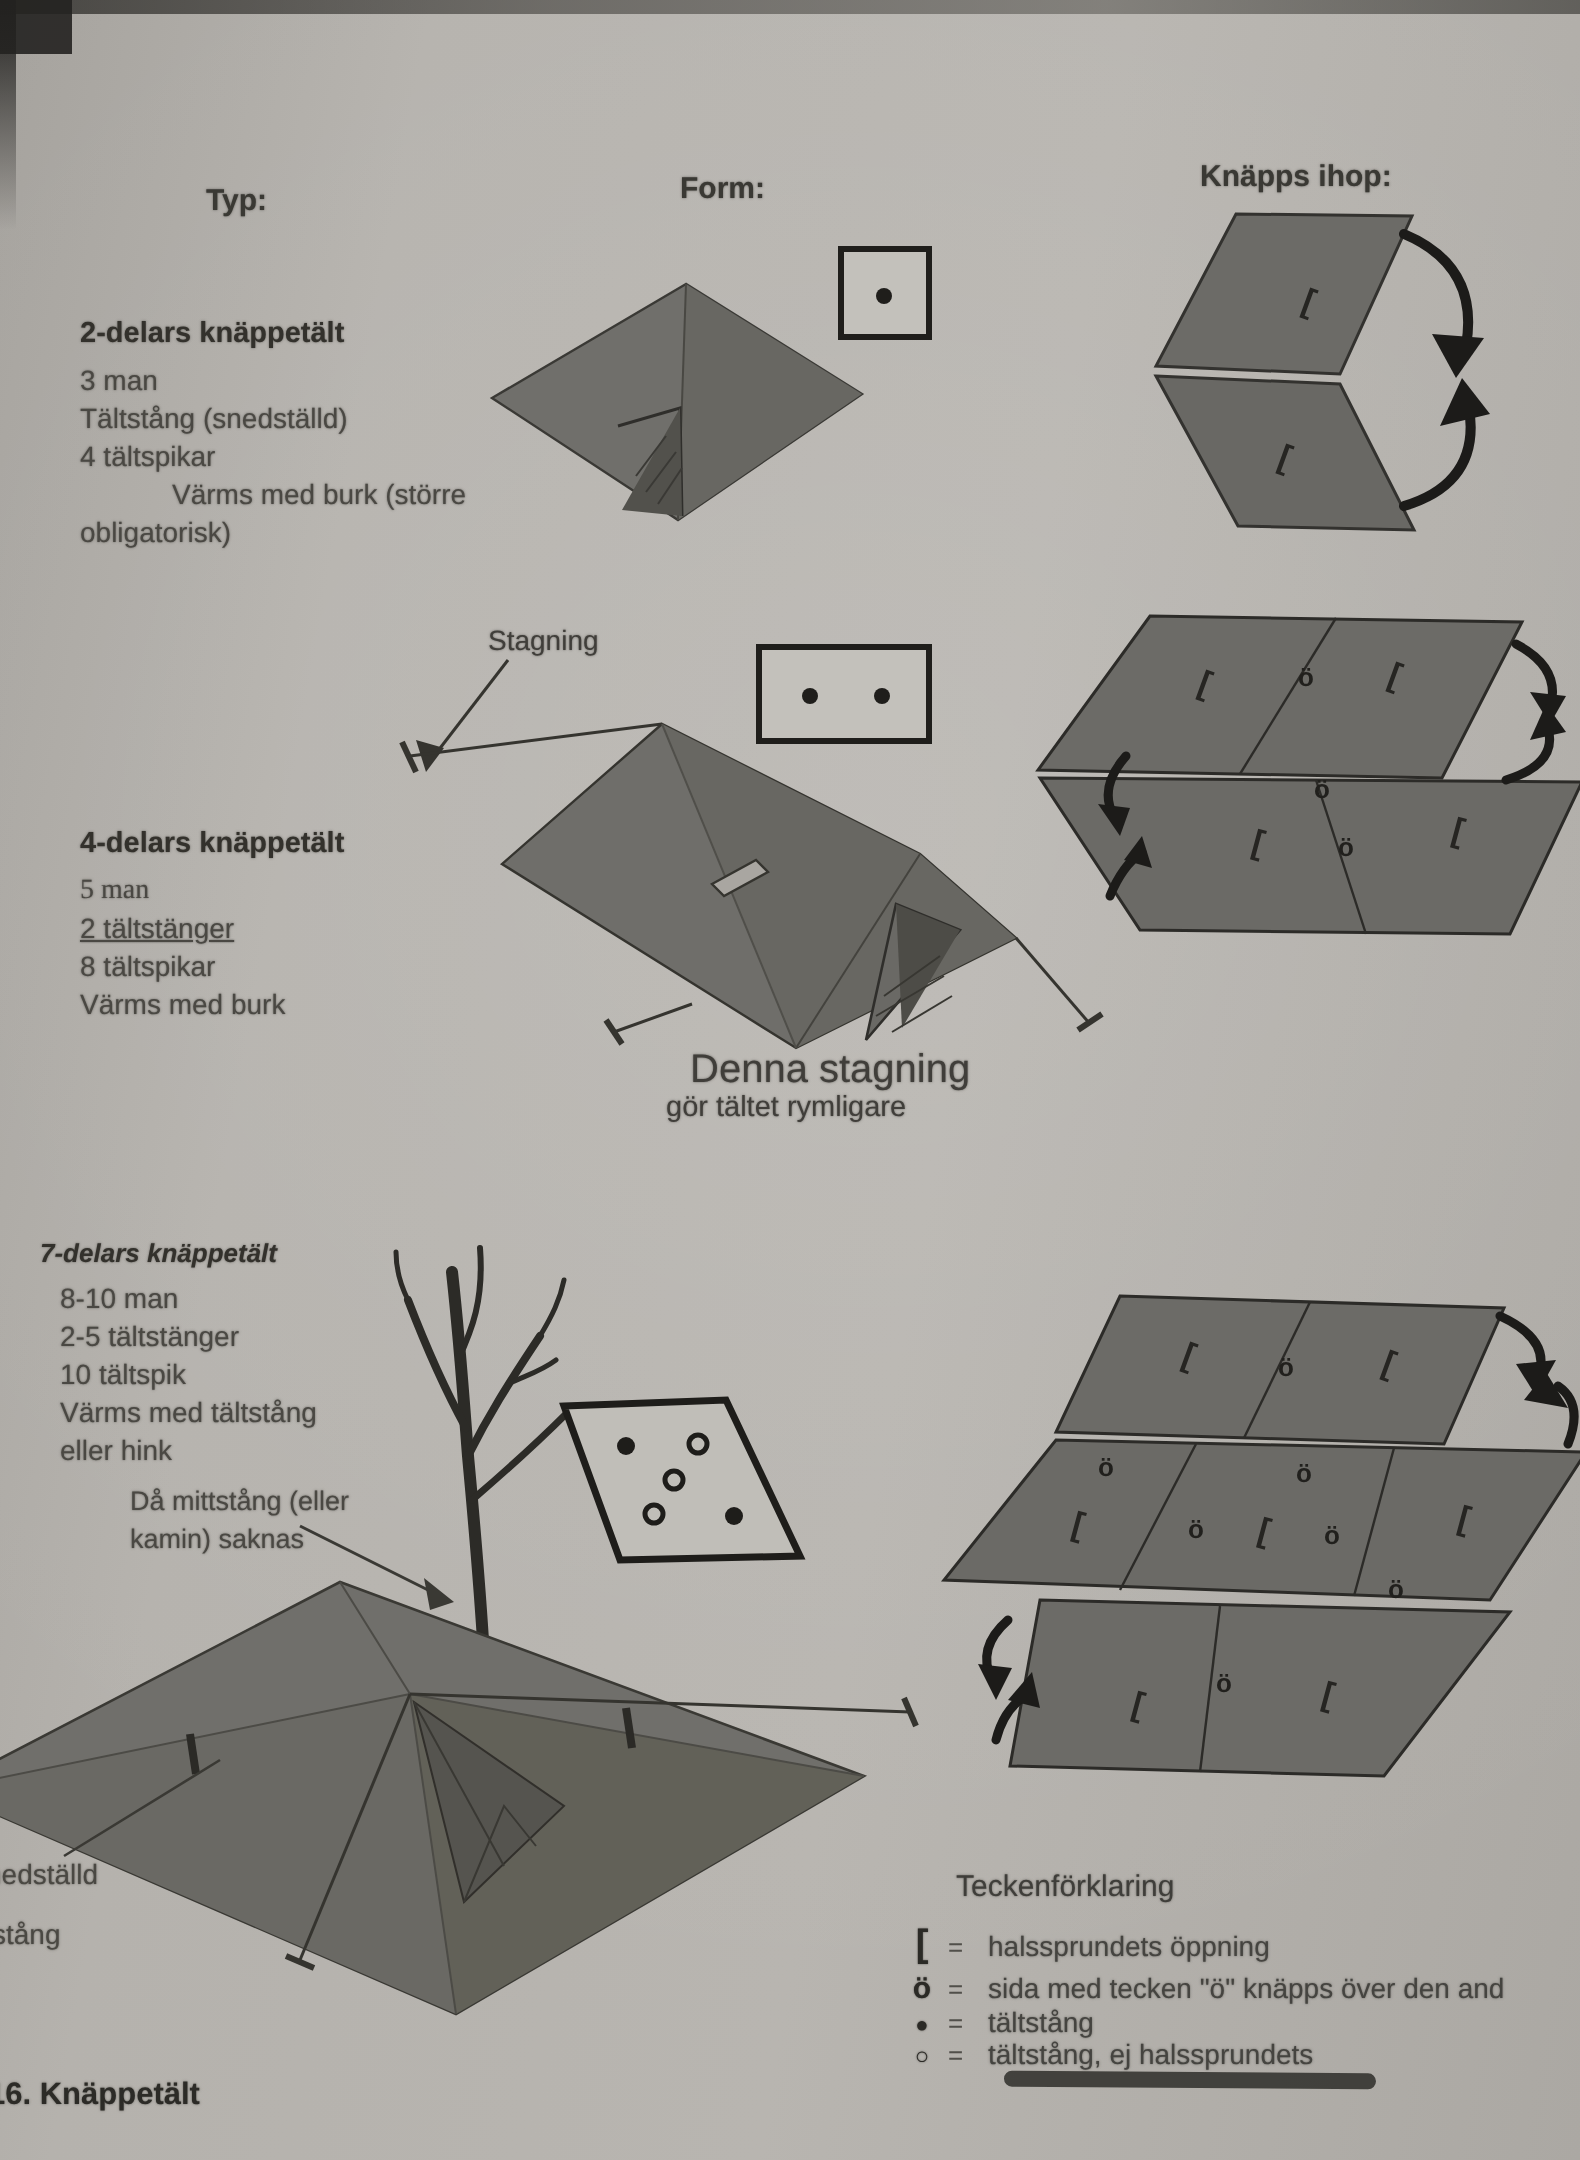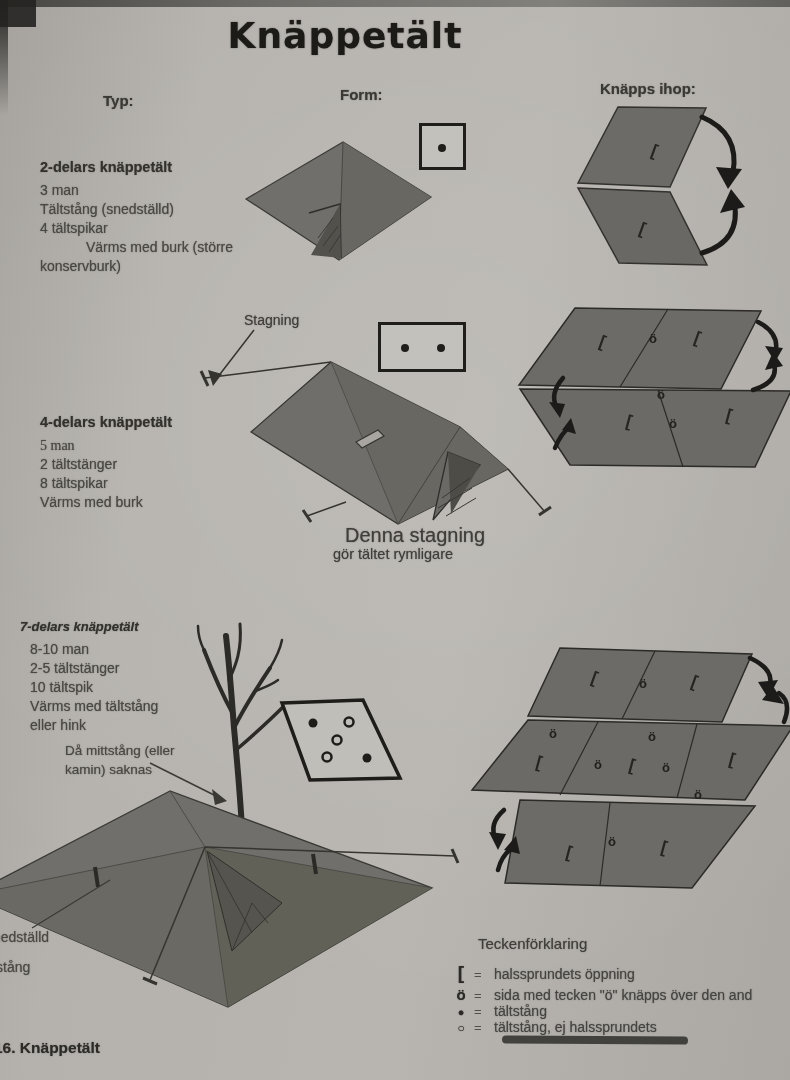--- a/index.html
+++ b/index.html
@@ -35,31 +35,30 @@
 <div class="page">
 
   <div class="artifact" style="left:0;top:0;width:790px;height:7px;opacity:.7;
               background:linear-gradient(90deg,#1f1e1b,#4f4d49 35%,#6b6964 70%,#3f3e3a);"></div>
   <div class="artifact" style="left:0;top:0;width:36px;height:27px;background:#232220;opacity:.9;"></div>
   <div class="artifact" style="left:0;top:0;width:8px;height:115px;
               background:linear-gradient(180deg,#232220,rgba(35,34,32,0));"></div>
   <div class="artifact" style="left:502px;top:1036px;width:186px;height:8px;background:#262522;opacity:.8;
               border-radius:4px;transform:rotate(.4deg);"></div>
 
-  <div class="t title" style="left:120px;top:26px;width:450px;text-align:center;">Knäppetält</div>
   <div class="t colhead" style="left:103px;top:91px;">Typ:</div>
   <div class="t colhead" style="left:340px;top:85px;">Form:</div>
   <div class="t colhead" style="left:600px;top:79px;">Knäpps ihop:</div>
 
   <div class="t b" style="left:40px;top:158px;font-size:14.5px;">2-delars knäppetält</div>
   <div class="t" style="left:40px;top:181px;">3 man</div>
   <div class="t" style="left:40px;top:200px;">Tältstång (snedställd)</div>
   <div class="t" style="left:40px;top:219px;">4 tältspikar</div>
   <div class="t" style="left:40px;top:238px;margin-left:46px;">Värms med burk (större</div>
-  <div class="t" style="left:40px;top:257px;">konservburk)</div>
+  <div class="t" style="left:40px;top:257px;">obligatorisk)</div>
 
   <svg style="left:243px;top:138px;" width="190" height="126" viewBox="0 0 190 126">
     <polygon points="100,4 3,61 96,122 188,59" fill="#706f6b" stroke="#3a3935" stroke-width="1.2"></polygon>
     <polygon points="100,4 96,122 188,59" fill="#686762"></polygon>
     <line x1="100" y1="4" x2="96" y2="122" stroke="#494843" stroke-width="1"></line>
     <polyline points="66,75 97,66 98,120" fill="none" stroke="#2f2e2b" stroke-width="1.5"></polyline>
     <polygon points="97,66 98,120 68,117" fill="#52514c"></polygon>
     <g stroke="#3a3935" stroke-width="1">
       <line x1="75" y1="100" x2="90" y2="80"></line>
       <line x1="80" y1="108" x2="95" y2="88"></line>
@@ -81,21 +80,21 @@
       <path d="M152,158 Q192,146 184,106"></path>
     </g>
     <polygon points="166,72 192,74 178,94" fill="#1c1b19"></polygon>
     <polygon points="170,118 195,112 181,94" fill="#1c1b19"></polygon>
   </svg>
 
   <div class="t" style="left:244px;top:311px;font-size:14px;color:#403e3a;">Stagning</div>
 
   <div class="t b" style="left:40px;top:413px;font-size:14.5px;">4-delars knäppetält</div>
   <div class="t" style="left:40px;top:436px;font-family:Liberation Serif, serif;">5 man</div>
-  <div class="t" style="left:40px;top:455px;">2 tältstänger</div>
+  <div class="t" style="left:40px;top:455px;text-decoration:underline;">2 tältstänger</div>
   <div class="t" style="left:40px;top:474px;">8 tältspikar</div>
   <div class="t" style="left:40px;top:493px;">Värms med burk</div>
 
   <div class="formbox" style="left:378px;top:322px;width:88px;height:50px;">
     <span class="dot" style="left:20px;top:19px;"></span>
     <span class="dot" style="left:56px;top:19px;"></span>
   </div>
 
   <svg style="left:150px;top:328px;" width="420" height="240" viewBox="0 0 420 240">
     <line x1="104" y1="2" x2="67" y2="50" stroke="#35342f" stroke-width="1.5"></line>

